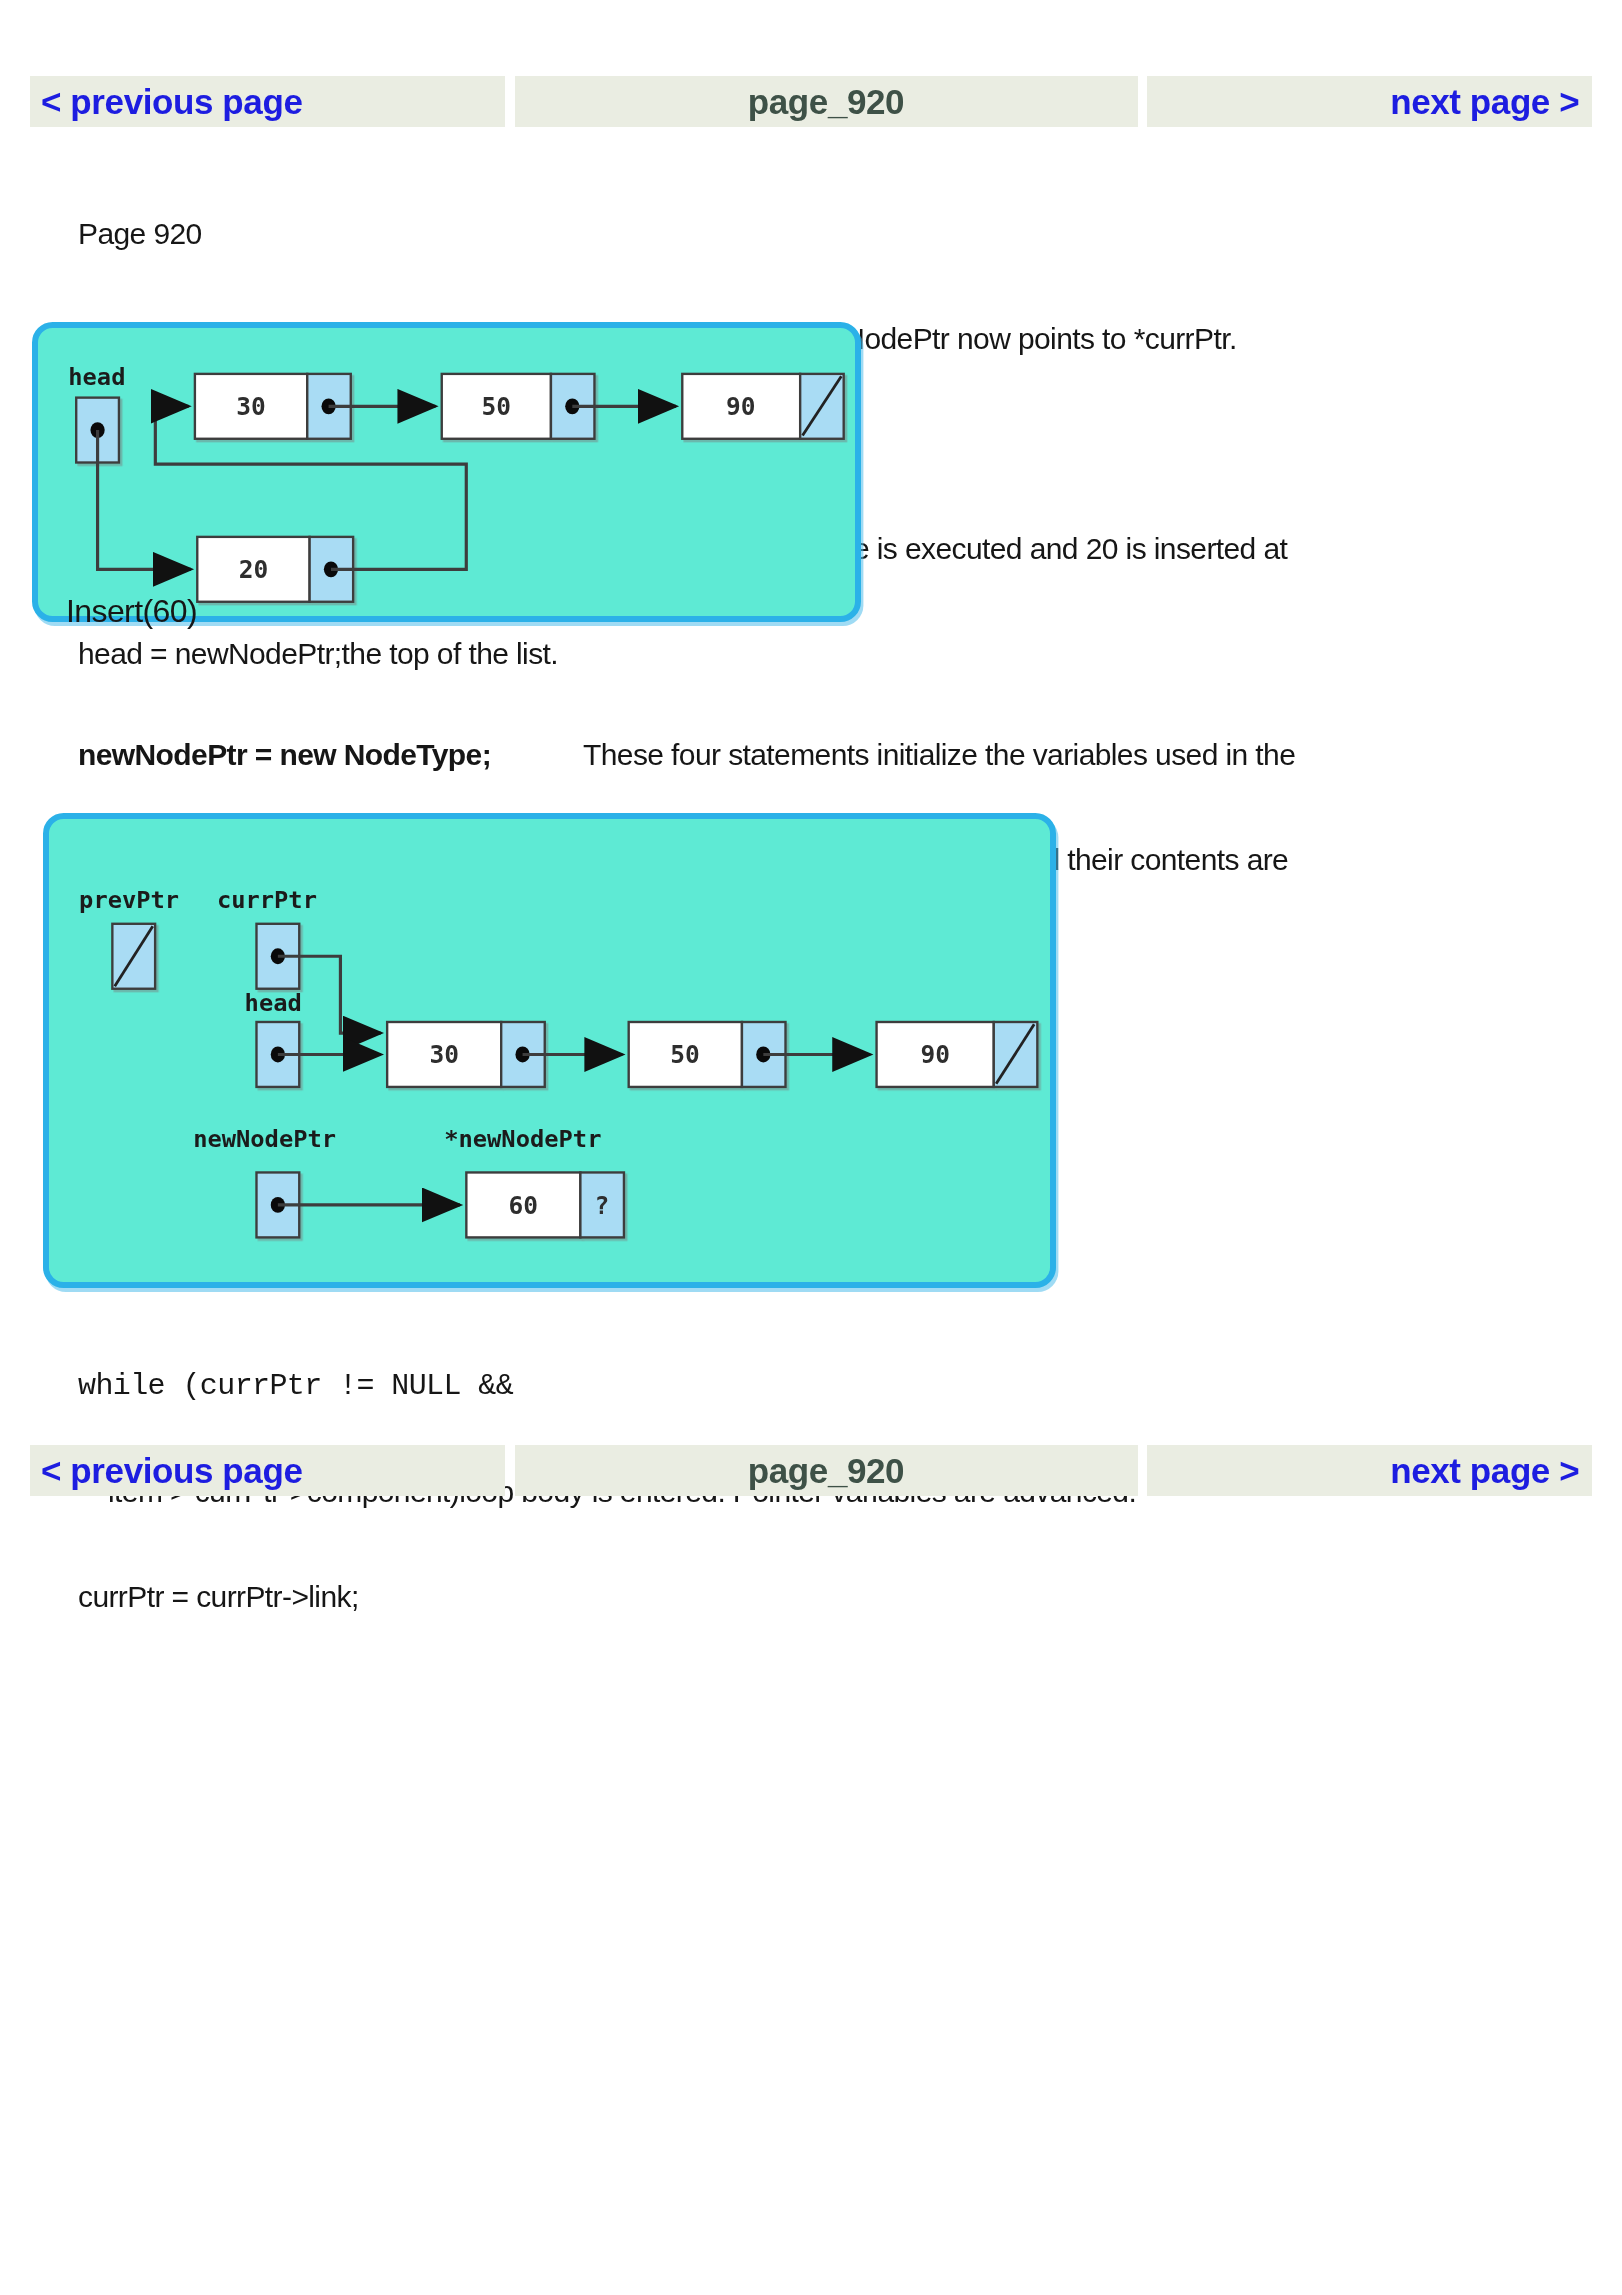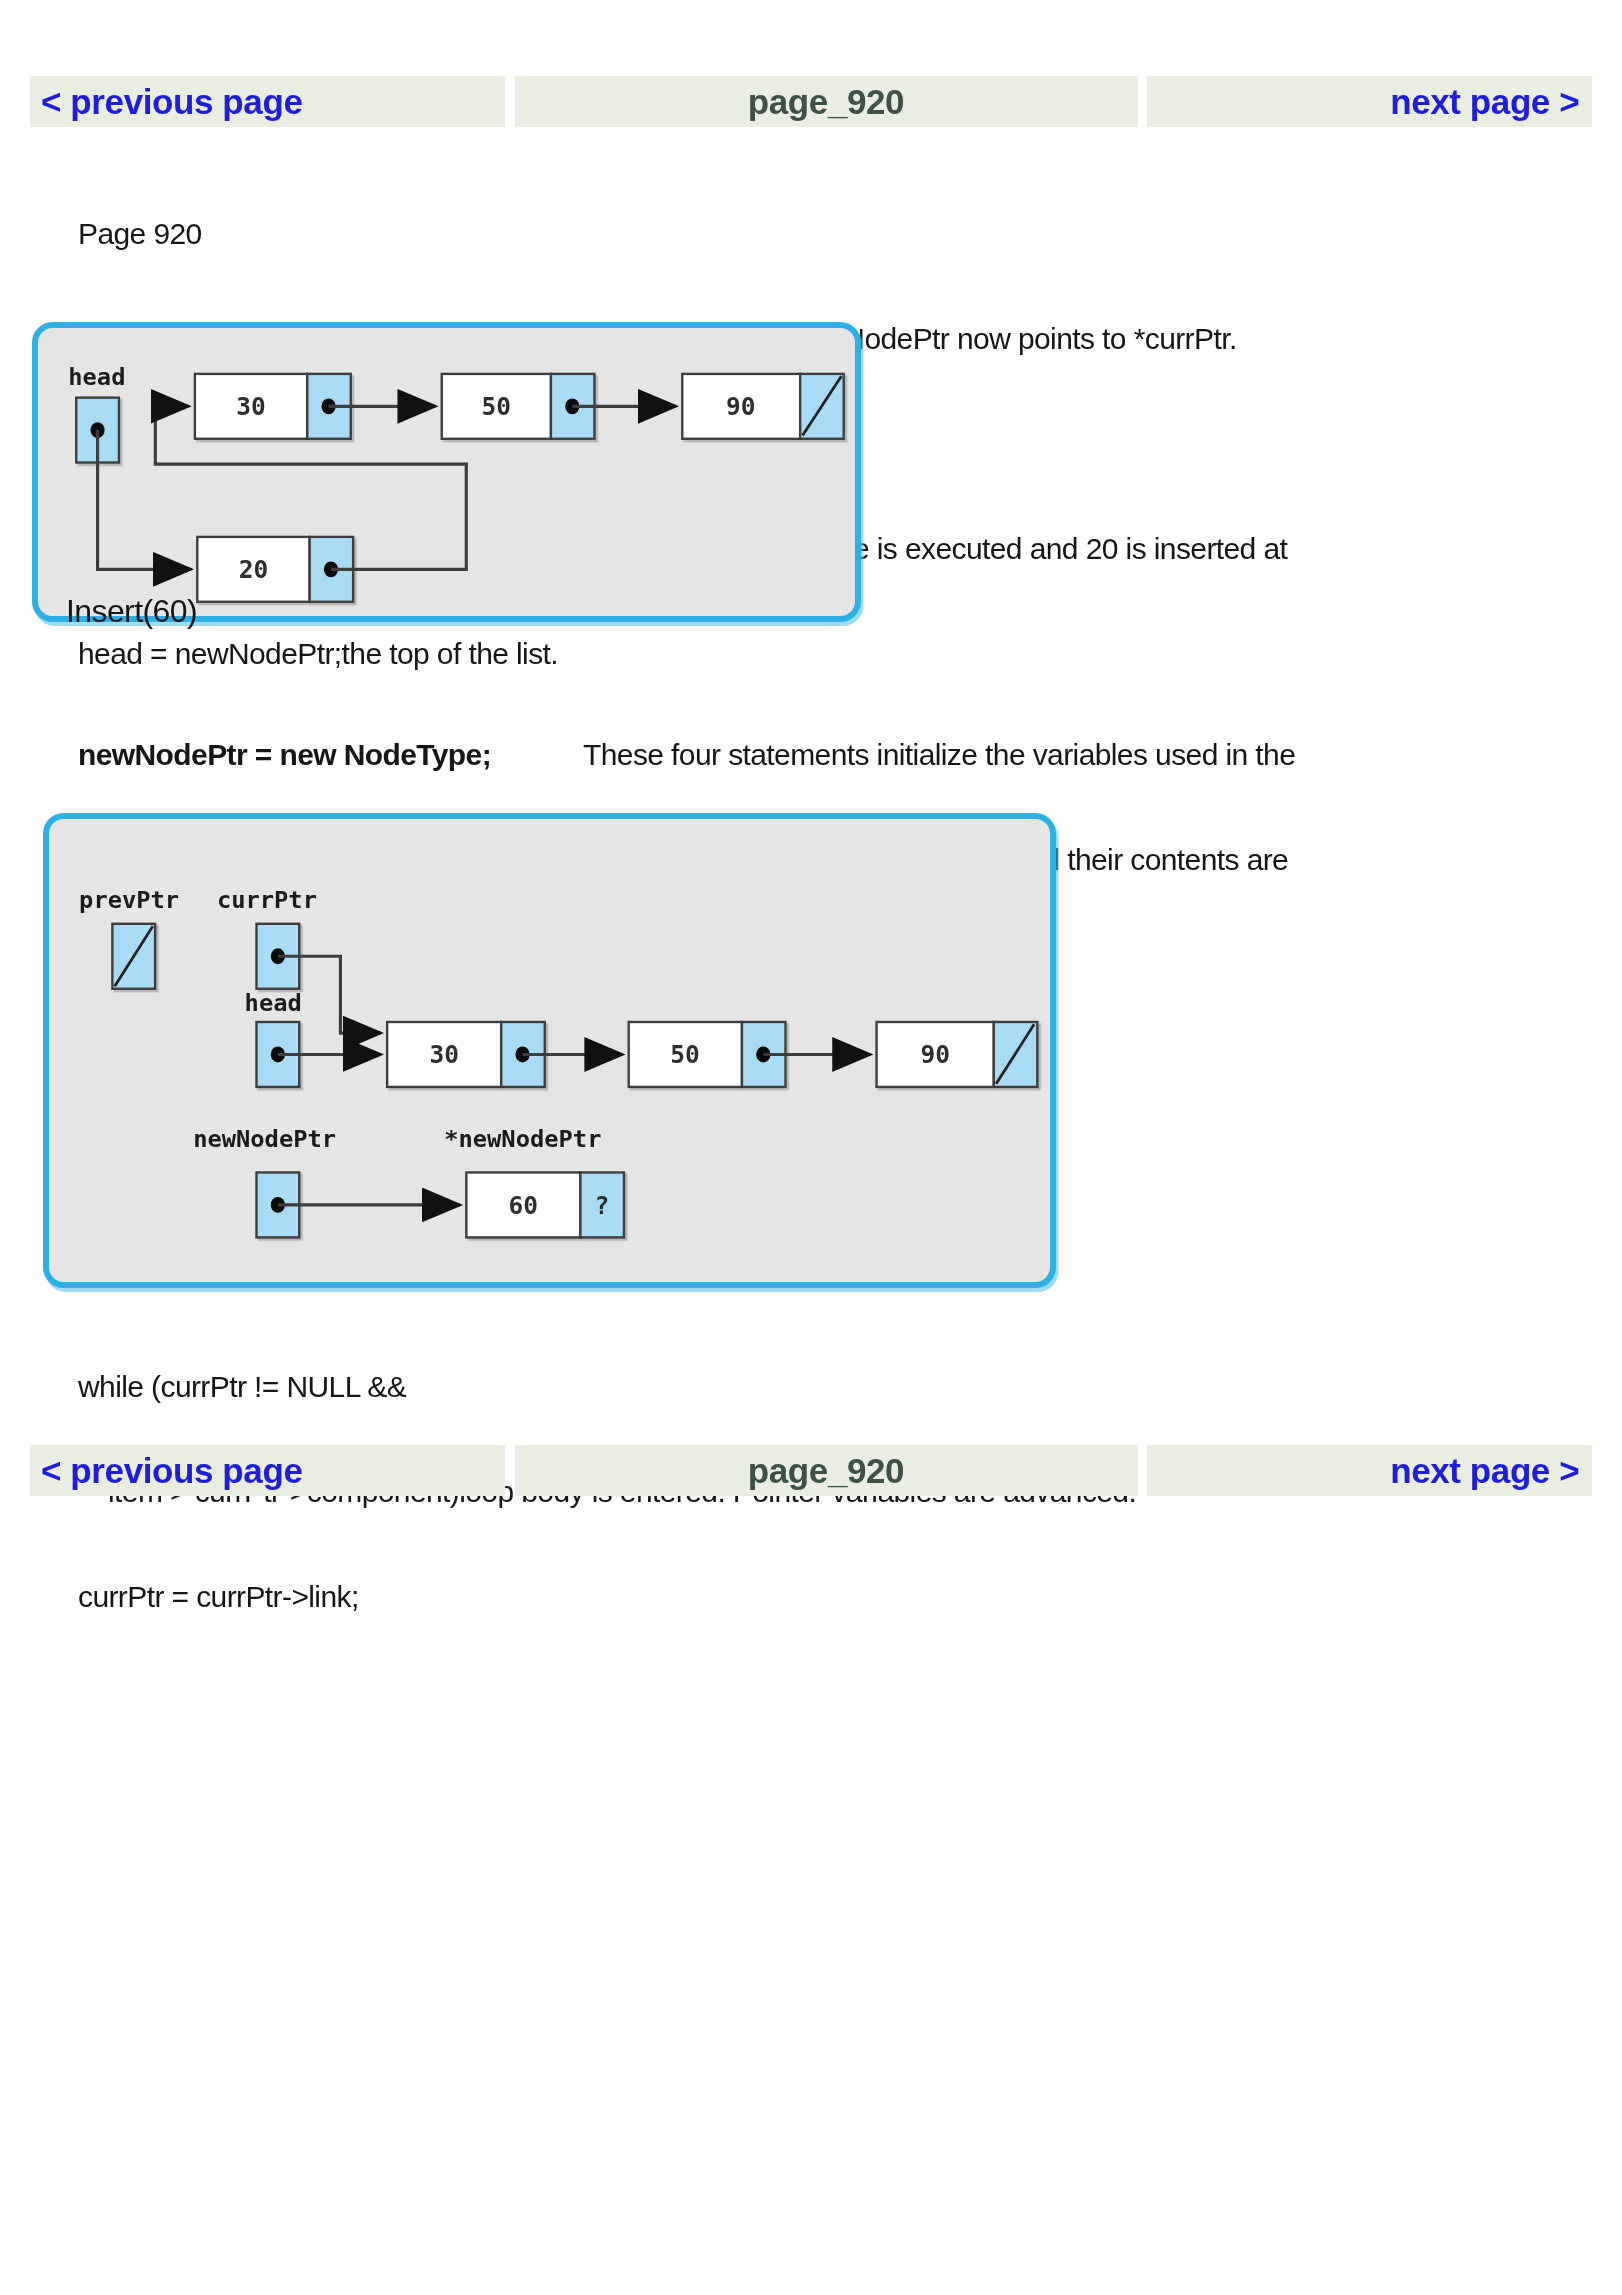--- a/index.html
+++ b/index.html
@@ -47,41 +47,41 @@
     width:1562px;
     font-size:30px;
     line-height:35px;
     letter-spacing:-0.6px;
     white-space:pre;
   }
   .trow { display:flex; height:35px; align-items:baseline; }
   .trow .code { flex:none;margin-left:48px; }
   .trow .note { flex:none; }
   .colA .code { min-width:505px;font-weight:bold; }
-  .colB .code { min-width:449px; }
+  .colB .code { min-width:449px;font-family:Liberation Mono, monospace; }
   .indent .code { padding-left:30px; }
   .spacer { height:35px; }
   #block1 { top:146px; }
   #insert-block { top:667px; }
   #while-block  { top:1299px; }
 
   .heading {
     position:absolute;
     left:30px;
     top:593px;
     font-size:32px;
     font-weight:normal;
     letter-spacing:-0.6px;
     margin-left:36px;
   }
 
   
   .diagram {
     position:absolute;
-    background:#e5e5e5;
+    background:#5eead4;
     border:6.3px solid var(--diagram-border, #2bb1e8);
     border-radius:20.6px;
     box-shadow:2.4px 4px 0 rgba(80,190,235,0.55);
   }
   #diagram1 { top:322px;  left:32px; width:817px; height:288px; }
   #diagram2 { top:813px; left:33px; width:1001px; height:463px;margin-left:10px; }
 
   .d-rect { fill:#ffffff; stroke:var(--line-color, #3d3d3d); stroke-width:3; }
   .d-link { fill:var(--node-fill, #a9dcf4); stroke:var(--line-color, #3d3d3d); stroke-width:3; }
   .d-line { fill:none; stroke:var(--line-color, #3d3d3d); stroke-width:4; }

